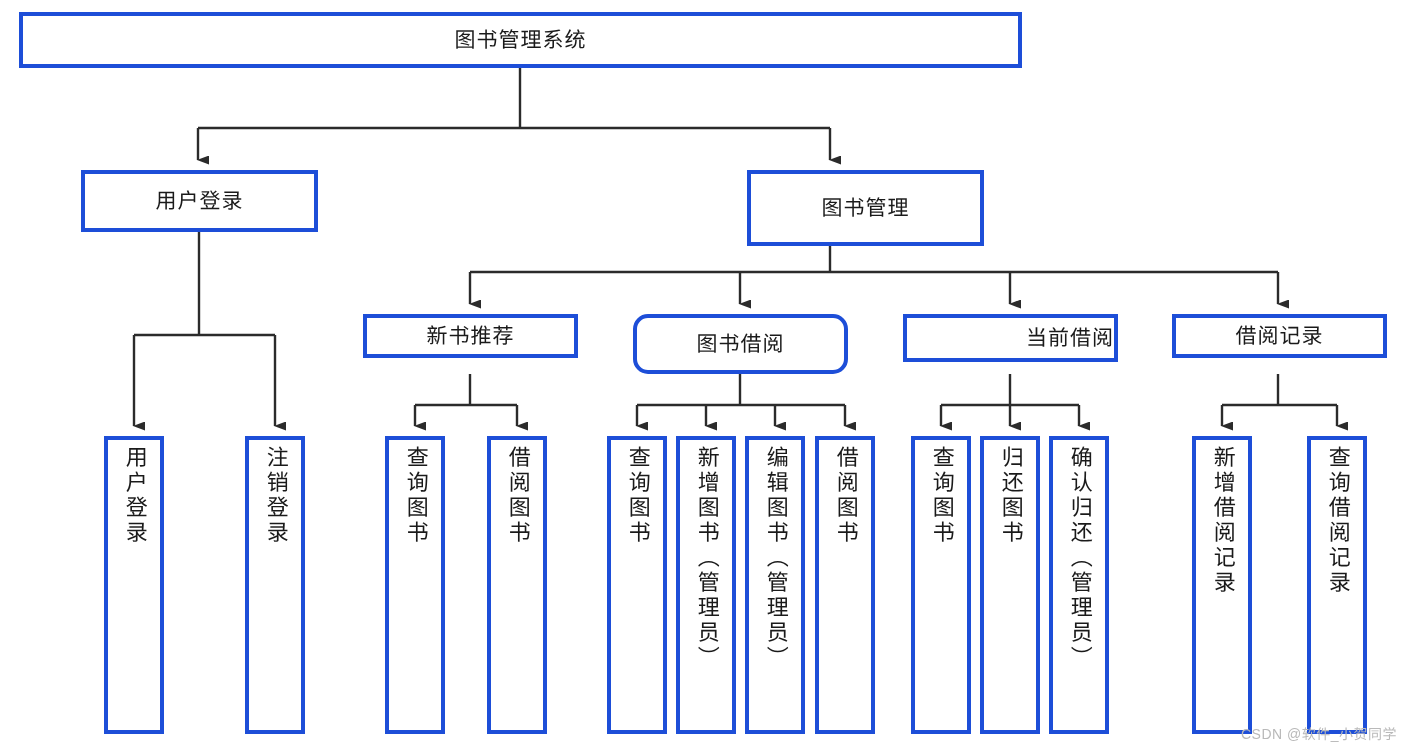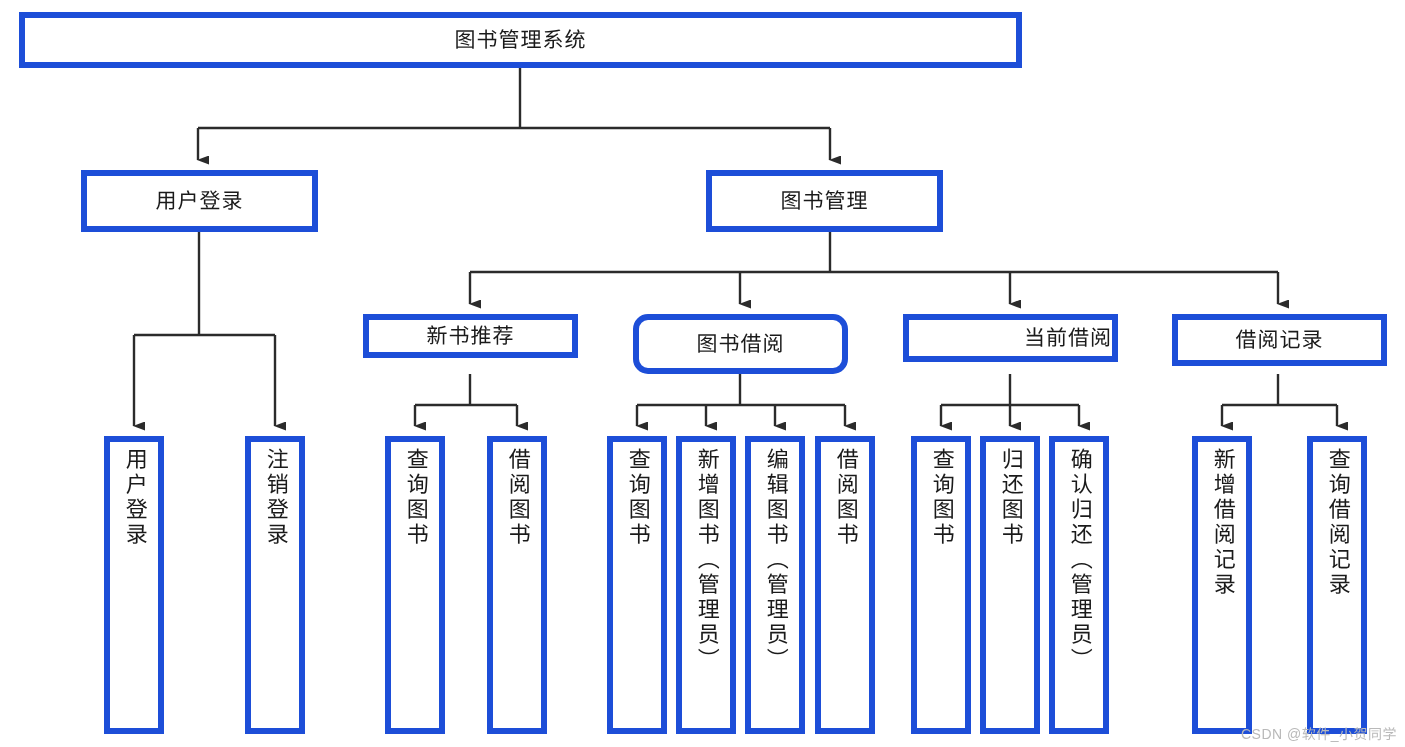--- a/index.html
+++ b/index.html
@@ -22,21 +22,21 @@
     position: absolute;
     left: 0;
     top: 0;
     width: 1405px;
     height: 747px;
     pointer-events: none;
   }
   .node {
     position: absolute;
     box-sizing: border-box;
-    border: 6px solid #1d4ed8;
+    border: 4px solid #1d4ed8;
     background: #ffffff;
     display: flex;
     align-items: center;
     justify-content: center;
     color: #1a1a1a;
     z-index: 2;
   }
   .node-h .node-label {
     font-size: 21px;
     line-height: 1.2;
@@ -122,34 +122,34 @@
     </g>
   </svg>
 
   <div class="node node-h" style="left:19px; top:12px; width:1003px; height:56px;">
     <span class="node-label">图书管理系统</span>
   </div>
 
   <div class="node node-h" style="left:81px; top:170px; width:237px; height:62px;">
     <span class="node-label">用户登录</span>
   </div>
-  <div class="node node-h" style="left:706px; top:170px; width:237px; height:62px;">
+  <div class="node node-h" style="left:747px; top:170px; width:237px; height:76px;">
     <span class="node-label">图书管理</span>
   </div>
 
   <div class="node node-h" style="left:363px; top:314px; width:215px; height:44px;">
     <span class="node-label">新书推荐</span>
   </div>
   <div class="node node-h" style="left:633px; top:314px; width:215px; height:60px;border-radius:15px;">
     <span class="node-label">图书借阅</span>
   </div>
   <div class="node node-h" style="left:903px; top:314px; width:215px; height:48px;justify-content:flex-end;">
     <span class="node-label">当前借阅</span>
   </div>
-  <div class="node node-h" style="left:1172px; top:314px; width:215px; height:52px;">
+  <div class="node node-h" style="left:1172px; top:314px; width:215px; height:44px;">
     <span class="node-label">借阅记录</span>
   </div>
 
   <div class="node node-v" style="left:104px; top:436px; width:60px; height:298px;">
     <span class="node-label">用户登录</span>
   </div>
   <div class="node node-v" style="left:245px; top:436px; width:60px; height:298px;">
     <span class="node-label">注销登录</span>
   </div>
 

